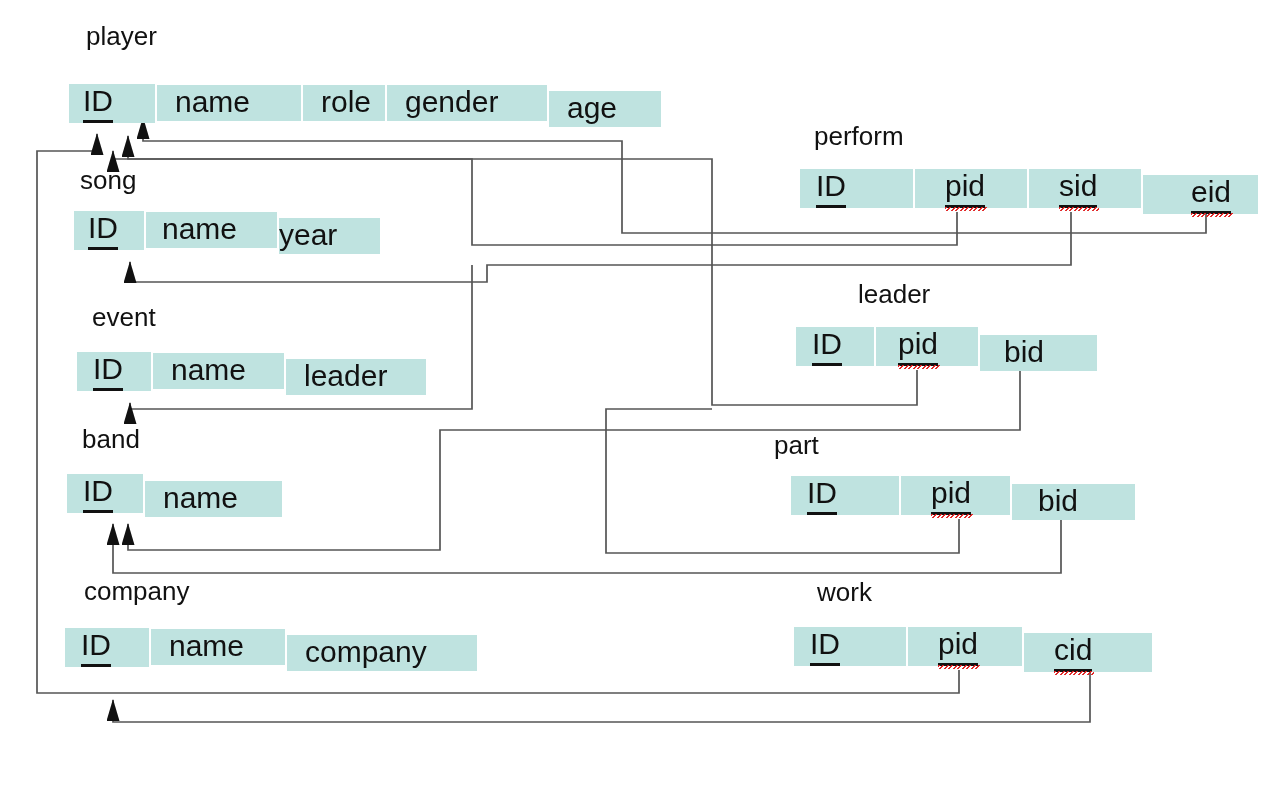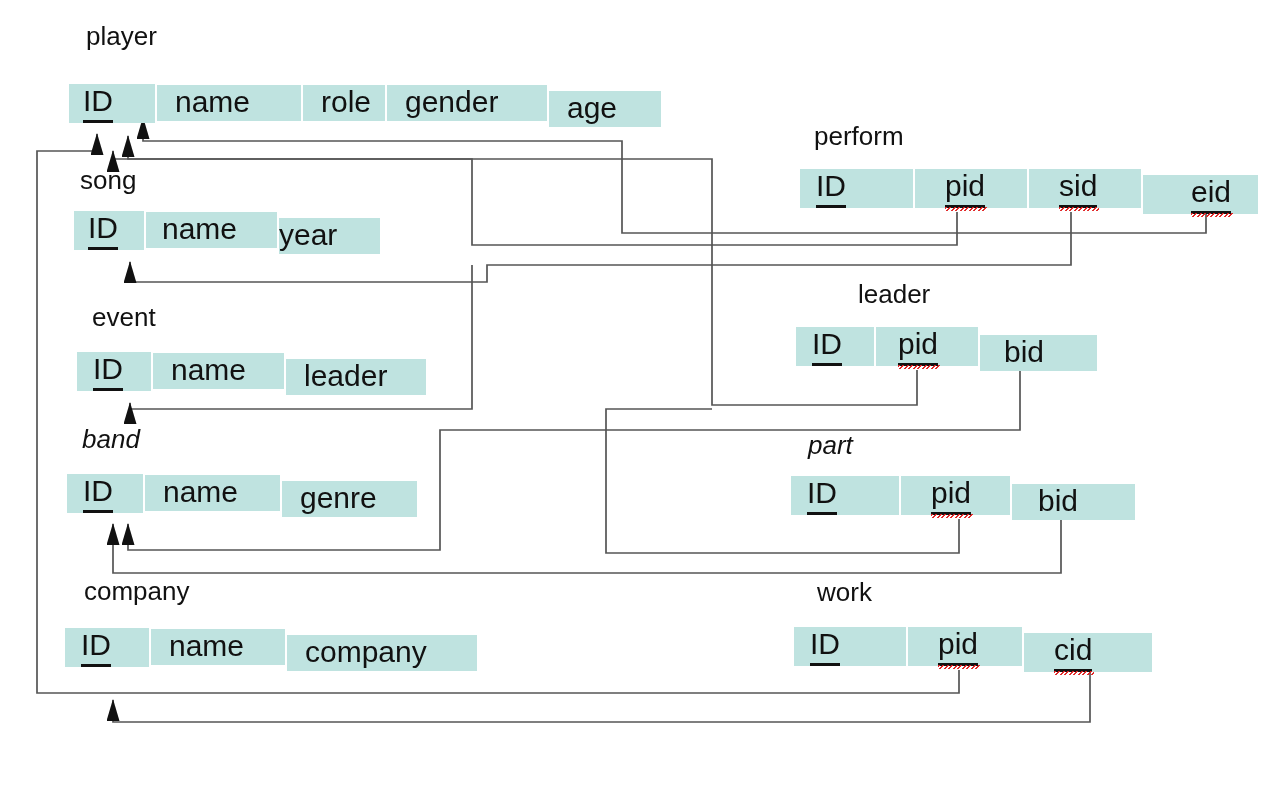--- a/index.html
+++ b/index.html
@@ -161,30 +161,27 @@
       <div class="cell" style="width:133px; padding-left:18px;">
         <span class="txt">name</span>
       </div>
       <div class="cell" style="width:140px; padding-left:18px;">
         <span class="txt">leader</span>
       </div>
     </div>
   </div>
 
   <div class="table-block">
-    <div class="table-title" style="left:82px; top:425px;font-style:italic;">band</div>
+    <div class="table-title" style="left:82px; top:425px;">band</div>
     <div class="table-row" style="left:67px; top:468px; height:50px;">
       <div class="cell key" style="width:78px; padding-left:16px;">
         <span class="txt">ID</span>
       </div>
       <div class="cell" style="width:137px; padding-left:18px;">
         <span class="txt">name</span>
-      </div>
-      <div class="cell" style="width:135px; padding-left:18px;">
-        <span class="txt">genre</span>
       </div>
     </div>
   </div>
 
   <div class="table-block">
     <div class="table-title" style="left:84px; top:577px;">company</div>
     <div class="table-row" style="left:65px; top:622px; height:50px;">
       <div class="cell key" style="width:86px; padding-left:16px;">
         <span class="txt">ID</span>
       </div>
@@ -224,21 +221,21 @@
       <div class="cell key spell" style="width:104px; padding-left:22px;">
         <span class="txt">pid</span>
       </div>
       <div class="cell" style="width:117px; padding-left:24px;">
         <span class="txt">bid</span>
       </div>
     </div>
   </div>
 
   <div class="table-block">
-    <div class="table-title" style="left:808px; top:431px;font-style:italic;">part</div>
+    <div class="table-title" style="left:774px; top:431px;">part</div>
     <div class="table-row" style="left:791px; top:472px; height:47px;">
       <div class="cell key" style="width:110px; padding-left:16px;">
         <span class="txt">ID</span>
       </div>
       <div class="cell key spell" style="width:111px; padding-left:30px;">
         <span class="txt">pid</span>
       </div>
       <div class="cell" style="width:123px; padding-left:26px;">
         <span class="txt">bid</span>
       </div>

